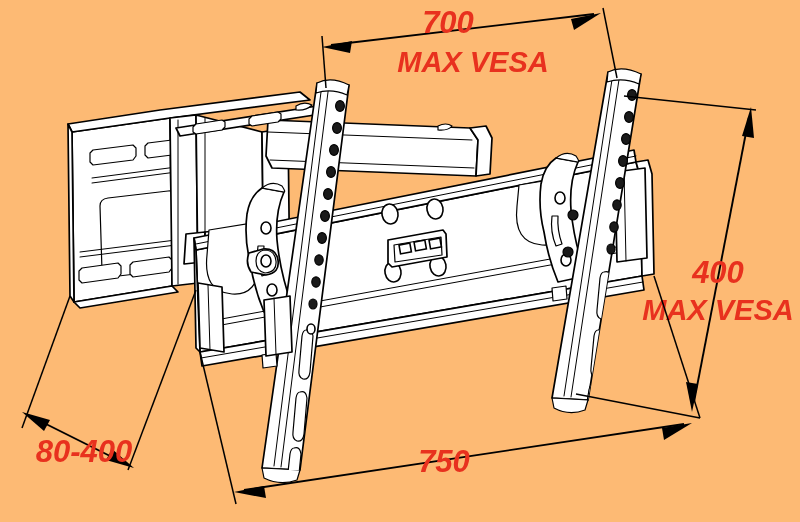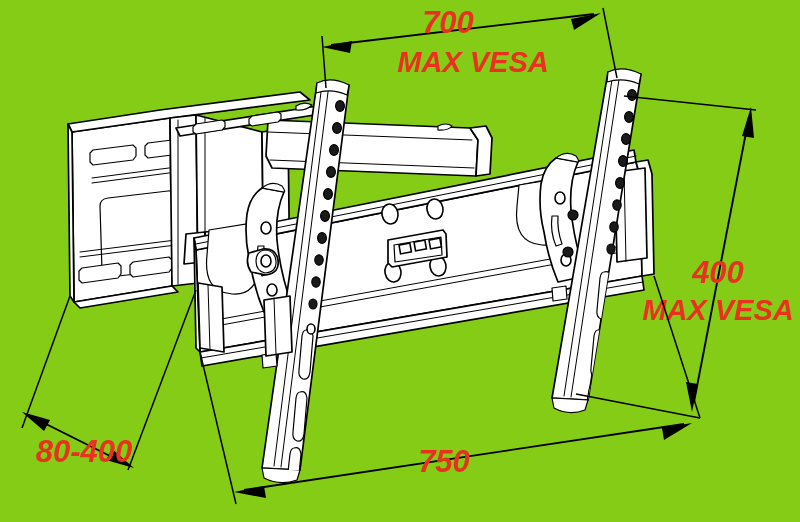--- a/index.html
+++ b/index.html
@@ -8,21 +8,21 @@
     padding: 0;
     background: #ffffff;
   }
   body {
     font-family: "Liberation Sans", sans-serif;
   }
   #diagram-root {
     position: relative;
     width: 800px;
     height: 522px;
-    background: #84cc16;
+    background: #fdba74;
     overflow: hidden;
   }
   #diagram-svg {
     display: block;
     width: 800px;
     height: 522px;
   }
   .dim-label {
     font-family: "Liberation Sans", sans-serif;
     font-weight: bold;

